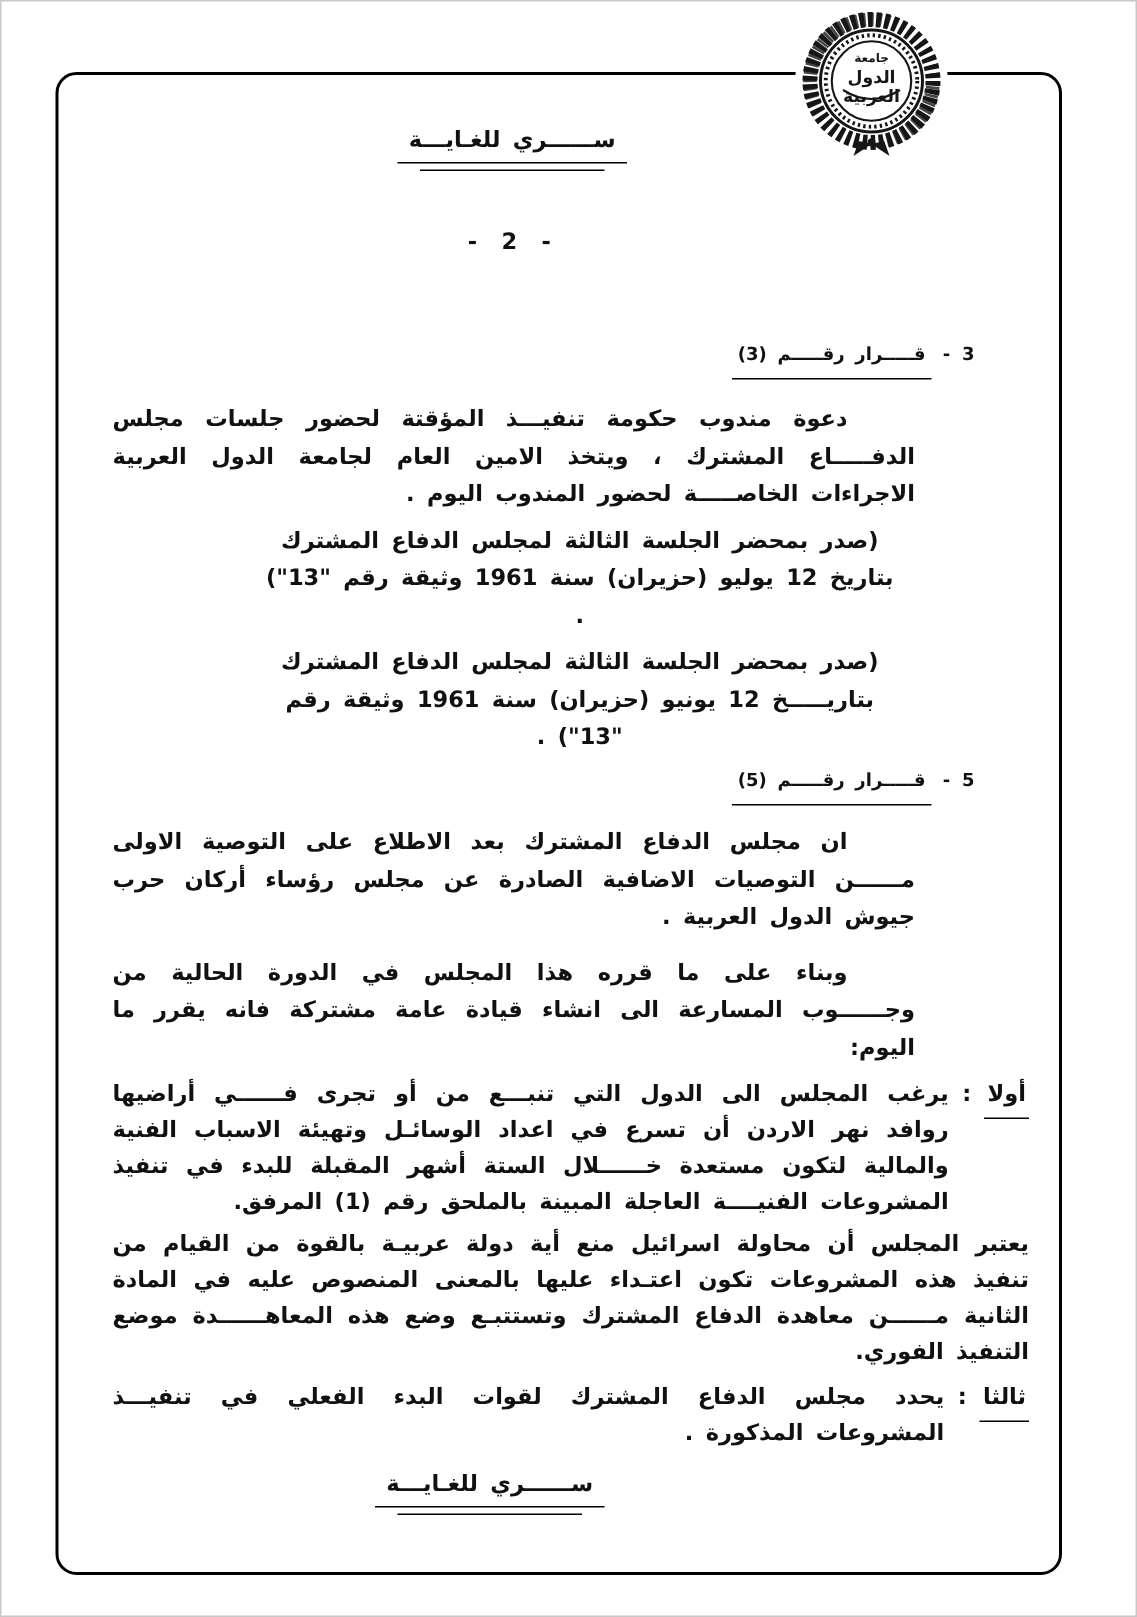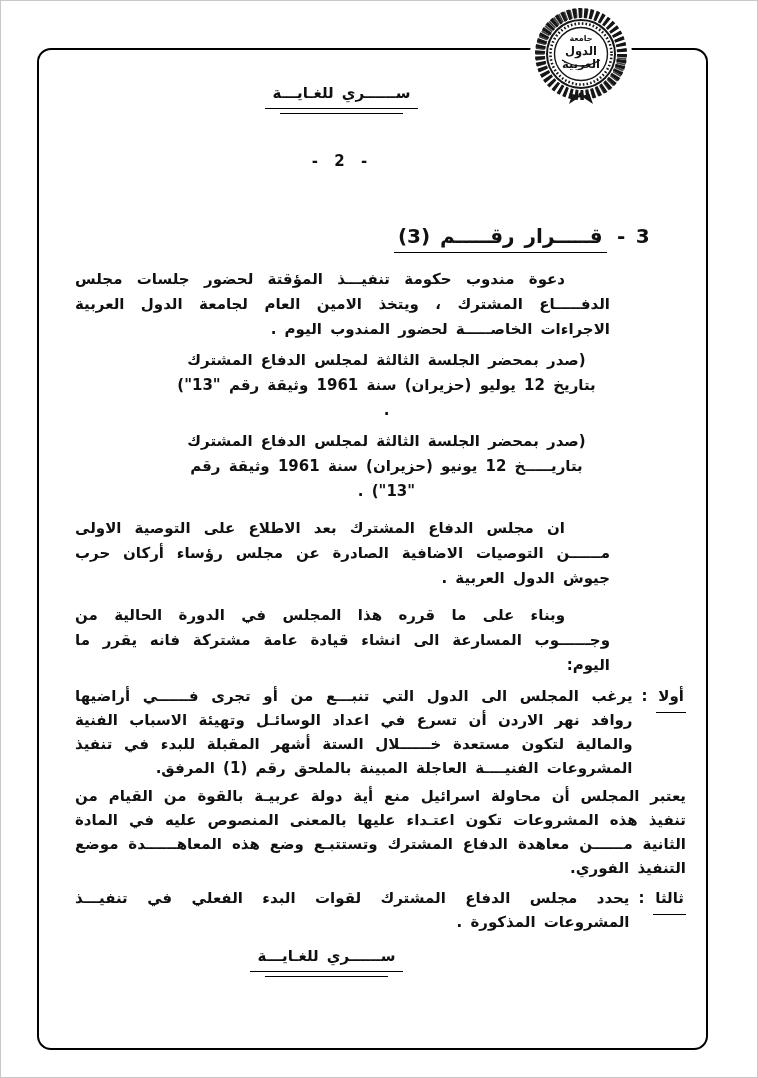--- a/index.html
+++ b/index.html
@@ -31,21 +31,21 @@
     display:inline-block;position:relative;
     padding:0 8px 2px;border-bottom:1.6px solid #000;
   }
   .dblu::after{
     content:"";position:absolute;left:10%;right:10%;bottom:-6px;
     border-bottom:1.6px solid #000;
   }
   .page-number{margin-top:40px;text-align:center;}
   .page-number .shift{display:inline-block;transform:translateX(-35px);letter-spacing:4px;}
   .decision-heading{
-    margin:0 36px 0 0;font-size:20px;white-space:nowrap;
+    margin:0 36px 0 0;font-size:12px;white-space:nowrap;
   }
   .decision-heading .hu{
     display:inline-block;border-bottom:1.7px solid #000;padding:0 4px 3px;
   }
   .mt-h3{margin-top:50px;}
   .mt-h4{margin-top:14px;}
   .mt-h5{margin-top:4px;}
   .body-para{
     margin:14px 76px 0 8px;text-align:justify;text-indent:45px;
   }
@@ -102,20 +102,24 @@
 
   <div class="decision-heading mt-h3">
     <span>3 -</span>
     <span class="hu">قـــــرار رقـــــم  (3)</span>
   </div>
   <p class="body-para">دعوة مندوب حكومة تنفيـــذ المؤقتة لحضور جلسات مجلس الدفـــــاع المشترك ، ويتخذ الامين العام لجامعة الدول العربية الاجراءات الخاصـــــة لحضور المندوب اليوم .</p>
   <p class="source-note">(صدر بمحضر الجلسة الثالثة لمجلس الدفاع المشترك بتاريخ 12 يوليو (حزيران) سنة 1961 وثيقة رقم "13") .</p>
 
   <p class="source-note">(صدر بمحضر الجلسة الثالثة لمجلس الدفاع المشترك بتاريـــــخ 12 يونيو (حزيران) سنة 1961 وثيقة رقم "13") .</p>
 
+  <div class="decision-heading mt-h5">
+    <span>5 -</span>
+    <span class="hu">قـــــرار رقـــــم  (5)</span>
+  </div>
   <p class="body-para after-h">ان مجلس الدفاع المشترك بعد الاطلاع على التوصية الاولى مــــــن التوصيات الاضافية الصادرة عن مجلس رؤساء أركان حرب جيوش الدول العربية .</p>
   <p class="body-para tight">وبناء على ما قرره هذا المجلس في الدورة الحالية من وجــــــوب المسارعة الى انشاء قيادة عامة مشتركة فانه يقرر ما اليوم:</p>
 
   <div class="item first">
     <span class="item-label"><span class="lu">أولا</span> <span>:</span></span>
     <div class="item-text">يرغب المجلس الى الدول التي تنبـــع من أو تجرى فــــــي أراضيها روافد نهر الاردن أن تسرع في اعداد الوسائـل وتهيئة الاسباب الفنية والمالية لتكون مستعدة خــــــلال الستة أشهر المقبلة للبدء في تنفيذ المشروعات الفنيــــة العاجلة المبينة بالملحق رقم (1) المرفق.</div>
   </div>
 
   <div class="item second">
     <div class="item-text">يعتبر المجلس أن محاولة اسرائيل منع أية دولة عربيـة بالقوة من القيام من تنفيذ هذه المشروعات تكون اعتـداء عليها بالمعنى المنصوص عليه في المادة الثانية مــــــن معاهدة الدفاع المشترك وتستتبـع وضع هذه المعاهــــــدة موضع التنفيذ الفوري.</div>

